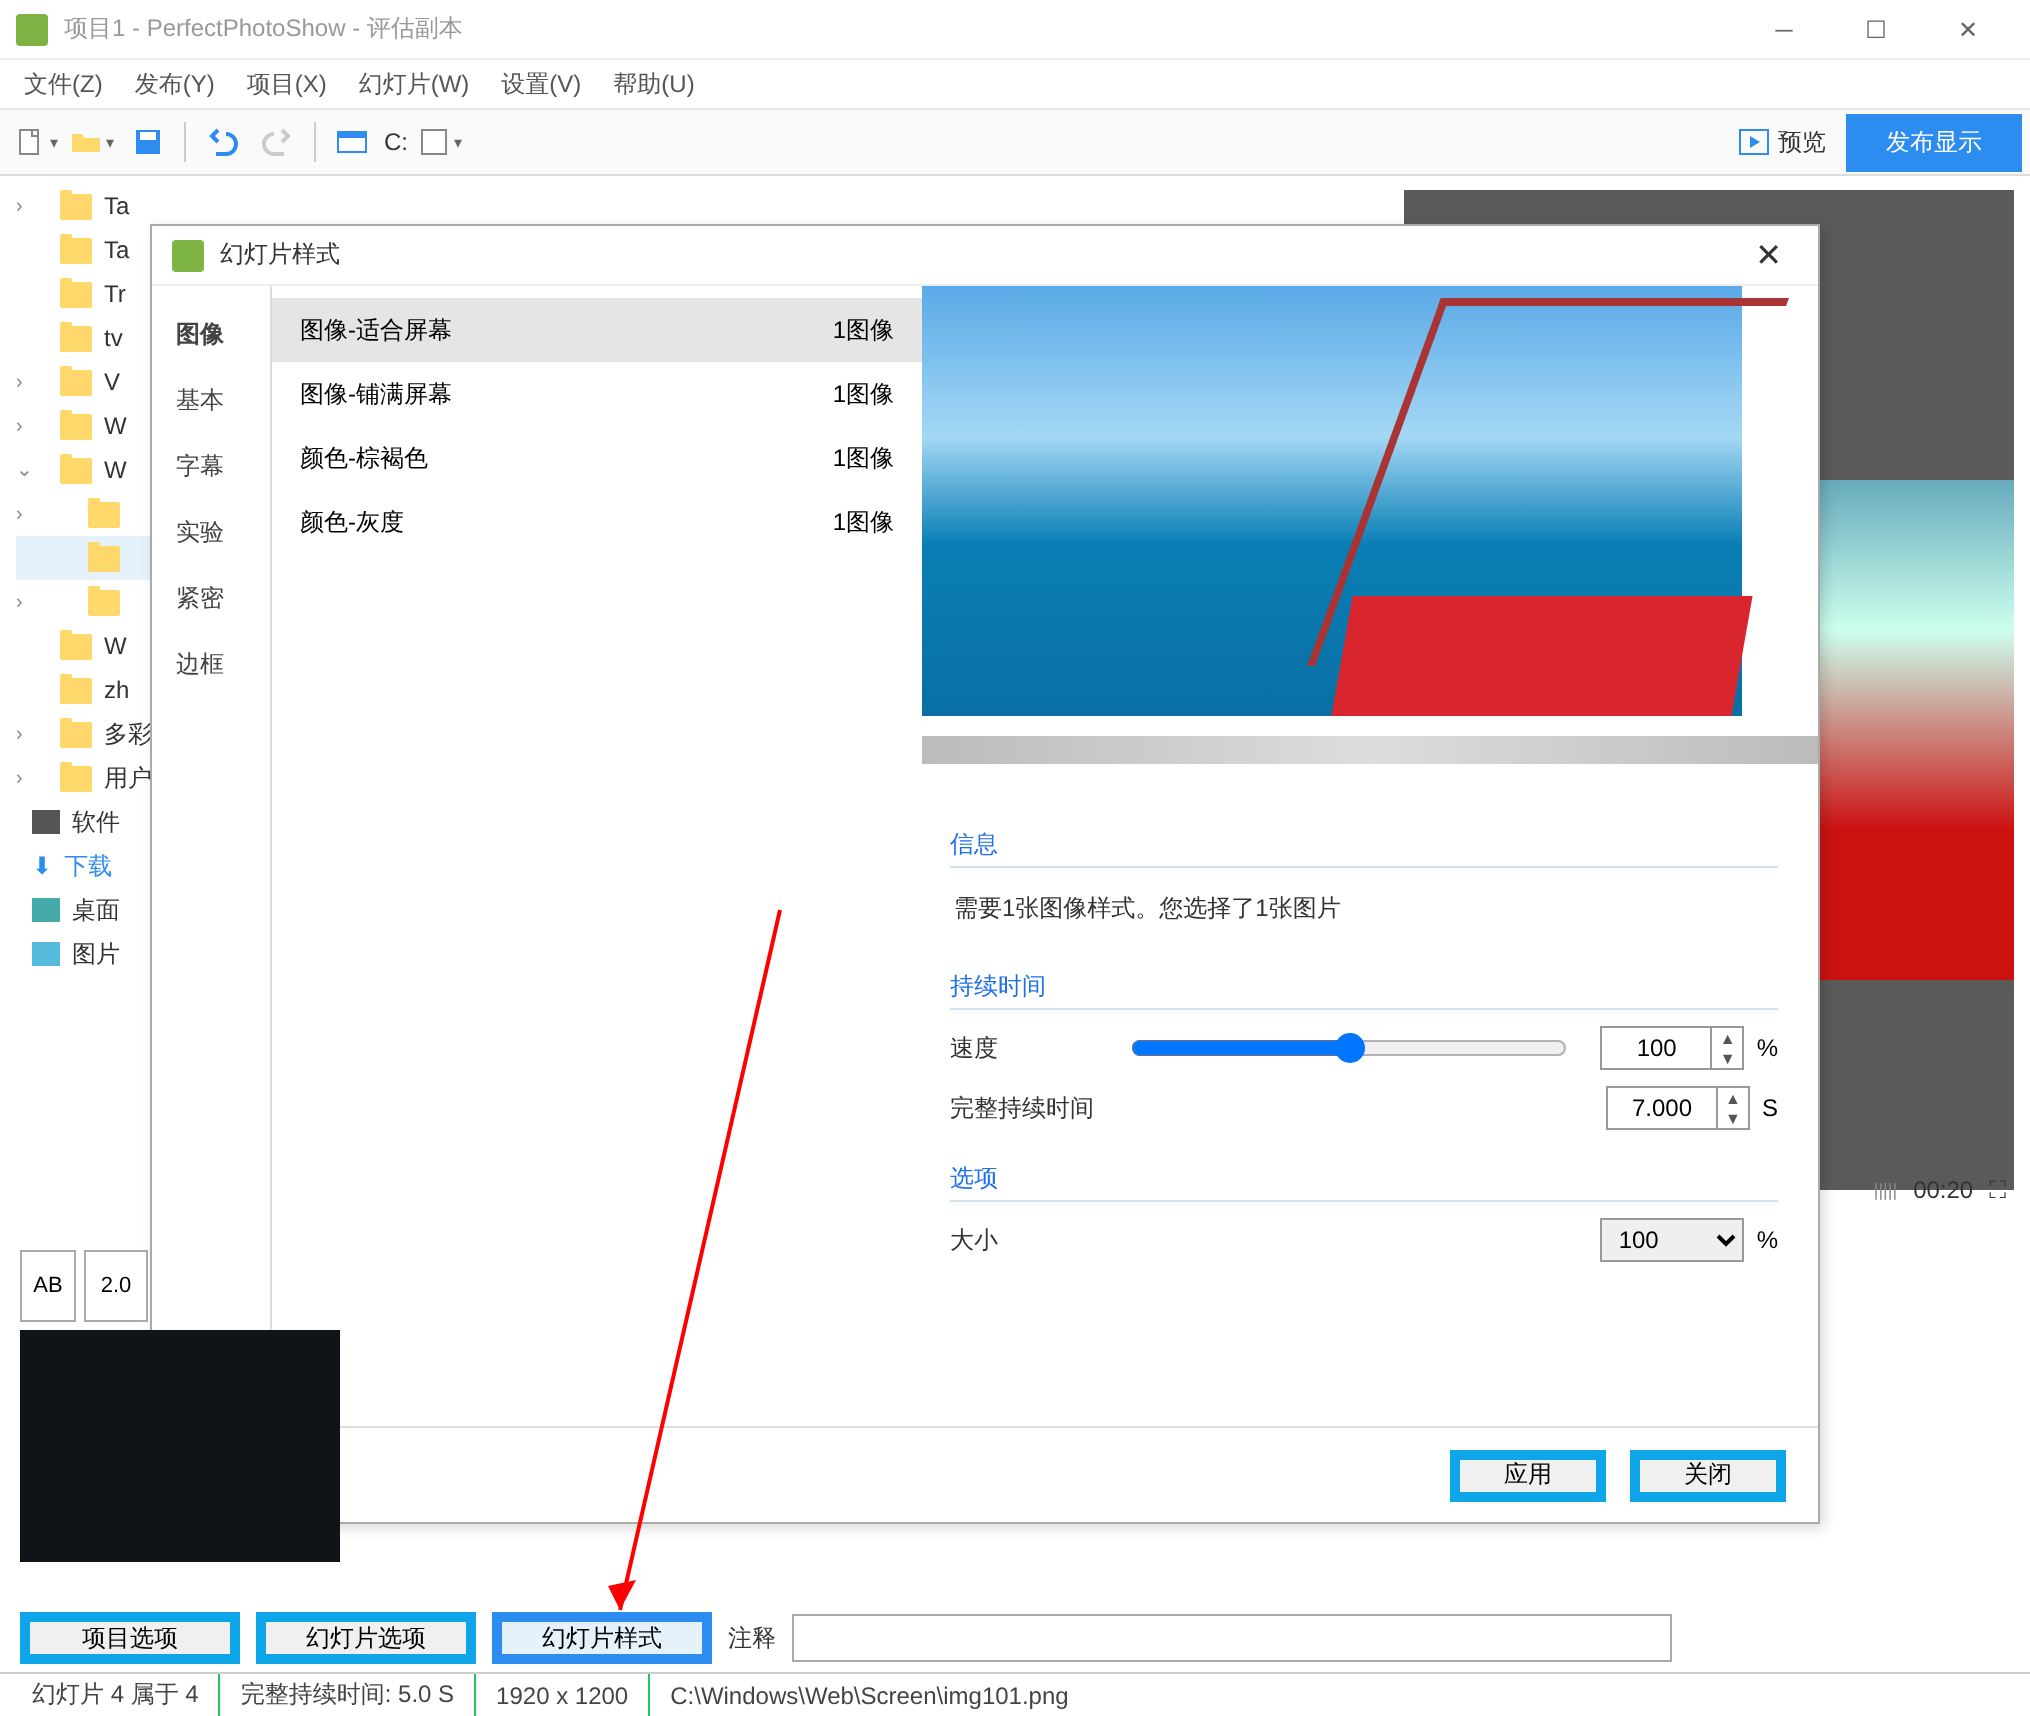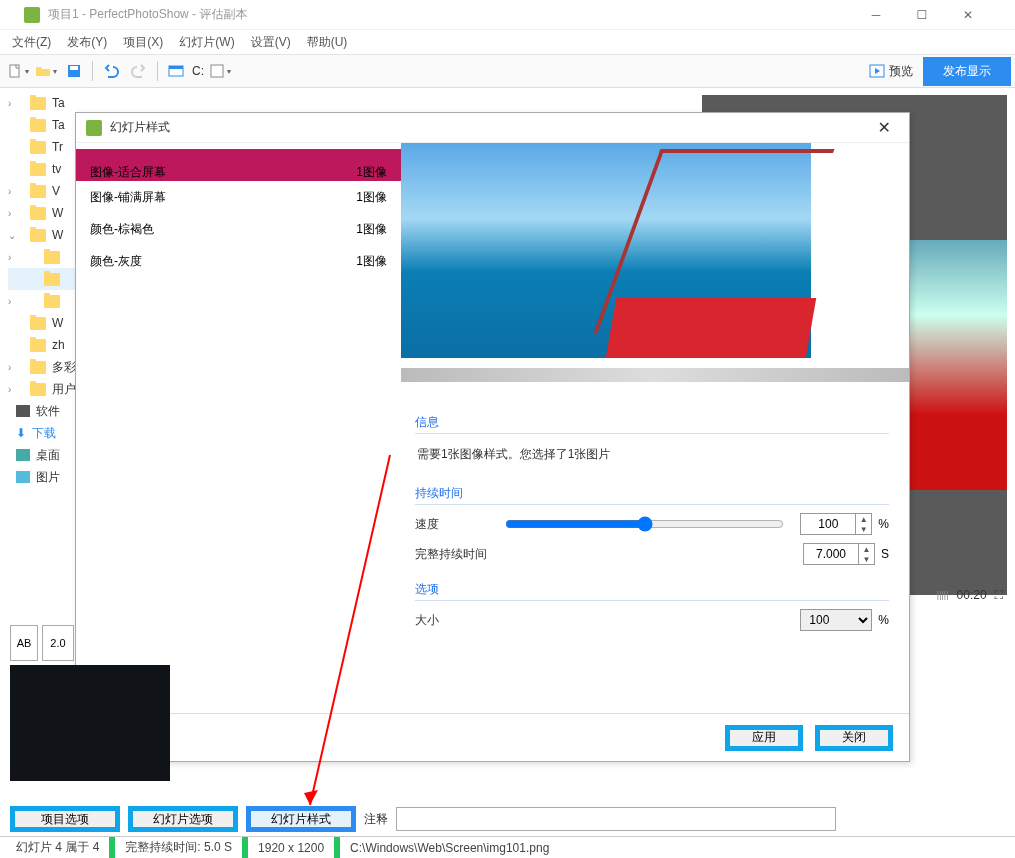--- a/index.html
+++ b/index.html
@@ -1,19 +1,19 @@
 <!DOCTYPE html>
 <html><head>
 <meta charset="utf-8">
 <style>
 * { margin:0; padding:0; box-sizing:border-box; font-family:"Microsoft YaHei","Segoe UI",Arial,sans-serif; font-size:12px; }
 body { background:#fff; width:1015px; height:858px; overflow:hidden; position:relative; }
 
 
-.titlebar { height:30px; display:flex; align-items:center; padding:0 24px; color:#999; background:#fff; border-bottom:1px solid #eee; }
+.titlebar { height:30px; display:flex; align-items:center; padding:0 8px; color:#999; background:#fff; border-bottom:1px solid #eee; }
 .titlebar .app-icon { width:16px; height:16px; background:#7cb342; margin-right:8px; border-radius:2px; }
 .titlebar .title { flex:1; }
 .win-btns { display:flex; }
 .win-btn { width:46px; height:30px; display:flex; align-items:center; justify-content:center; color:#666; }
 
 .menubar { height:24px; display:flex; align-items:center; padding:0 4px; color:#555; }
 .menubar span { padding:2px 8px; }
 
 .toolbar { height:34px; display:flex; align-items:center; border-top:1px solid #e5e5e5; border-bottom:1px solid #ddd; padding:0 4px; background:#fafafa; }
 .tbtn { width:24px; height:24px; margin:0 2px; display:flex; align-items:center; justify-content:center; border-radius:2px; }
@@ -41,21 +41,21 @@
 .dlg-title .app-icon { width:16px; height:16px; background:#7cb342; margin-right:8px; border-radius:2px; }
 .dlg-title .t { flex:1; color:#333; }
 .dlg-close { font-size:16px; color:#333; padding:4px 8px; }
 .dlg-body { flex:1; display:flex; overflow:hidden; }
 .dlg-sidebar { width:60px; border-right:1px solid #ddd; padding-top:8px; }
 .dlg-sidebar div { padding:8px 12px; color:#444; }
 .dlg-sidebar div.sel { font-weight:bold; }
 .dlg-main { flex:1; display:flex; flex-direction:column; }
 .style-list { width:325px; padding:6px 0; }
 .style-row { height:32px; display:flex; align-items:center; padding:0 14px; }
-.style-row.sel { background:#be185d;align-items:flex-end; }
+.style-row.sel { background:#e5e5e5; }
 .style-row .n { flex:1; }
 .dlg-content { display:flex; flex:1; }
 .dlg-preview { flex:1; display:flex; flex-direction:column; }
 .preview-img { width:410px; height:215px; background:linear-gradient(180deg,#5aa9e6 0%,#a4d8f5 35%,#0a7fb5 60%,#0a6fa5 100%); position:relative; margin-bottom:10px; }
 .preview-img::after { content:''; position:absolute; right:0; bottom:0; width:200px; height:60px; background:#d9262e; transform:skewX(-10deg); }
 .preview-img::before { content:''; position:absolute; right:10px; top:6px; width:170px; height:180px; border:4px solid #a33; border-right:none; border-bottom:none; transform:skewX(-20deg); }
 .preview-bar { height:14px; background:linear-gradient(90deg,#bbb 0%,#ddd 50%,#bbb 100%); margin-bottom:12px; }
 
 .dlg-info { padding:4px 20px 0 14px; }
 .sect-h { color:#1f6feb; padding:6px 0 2px; margin-top:10px; }
@@ -82,21 +82,21 @@
 
 
 .bottom-btns { position:absolute; left:10px; bottom:26px; display:flex; align-items:center; gap:8px; }
 .bottom-btns .btn { min-width:110px; }
 .bottom-btns .btn.sel { background:#e5f1fb; border-color:#2d8cf0; }
 .bottom-btns .lbl2 { margin-left:0; color:#333; }
 .bottom-btns input.note { width:440px; height:24px; border:1px solid #aaa; padding:0 4px; }
 
 
 .statusbar { position:absolute; left:0; bottom:0; right:0; height:22px; border-top:1px solid #ccc; display:flex; align-items:center; color:#444; padding:0 6px; }
-.statusbar span { padding:0 10px; border-right:6px solid #22c55e; height:100%; display:flex; align-items:center; }
+.statusbar span { padding:0 10px; border-right:1px solid #22c55e; height:100%; display:flex; align-items:center; }
 
 
 .arrow-svg { position:absolute; left:280px; top:445px; pointer-events:none; }
 
 
 .wm { position:absolute; left:395px; top:395px; color:#bfbfbf; font-size:28px; font-family:Arial; letter-spacing:1px; pointer-events:none; opacity:.7; }
 .wm-icon { position:absolute; left:402px; top:405px; width:54px; height:48px; background:#c7c7c7; border-radius:6px 6px 10px 10px; opacity:.35; pointer-events:none; }
 .wm-icon::before { content:''; position:absolute; left:16px; top:-10px; width:22px; height:14px; border:5px solid #c7c7c7; border-bottom:none; border-radius:12px 12px 0 0; }
 </style>
 </head>
@@ -266,20 +266,28 @@
 <div class="wm-icon"></div>
 <div class="wm">anxz.com</div>
 
 <div class="dialog">
   <div class="dlg-title">
     <div class="app-icon"></div>
     <div class="t">幻灯片样式</div>
     <div class="dlg-close">✕</div>
   </div>
   <div class="dlg-body">
+    <div class="dlg-sidebar">
+      <div class="sel">图像</div>
+      <div>基本</div>
+      <div>字幕</div>
+      <div>实验</div>
+      <div>紧密</div>
+      <div>边框</div>
+    </div>
     <div class="dlg-main">
       <div class="dlg-content">
         <div class="style-list">
           <div class="style-row sel">
               <span class="n">图像-适合屏幕</span>
               <span>1图像</span>
             </div>
           <div class="style-row">
               <span class="n">图像-铺满屏幕</span>
               <span>1图像</span>

